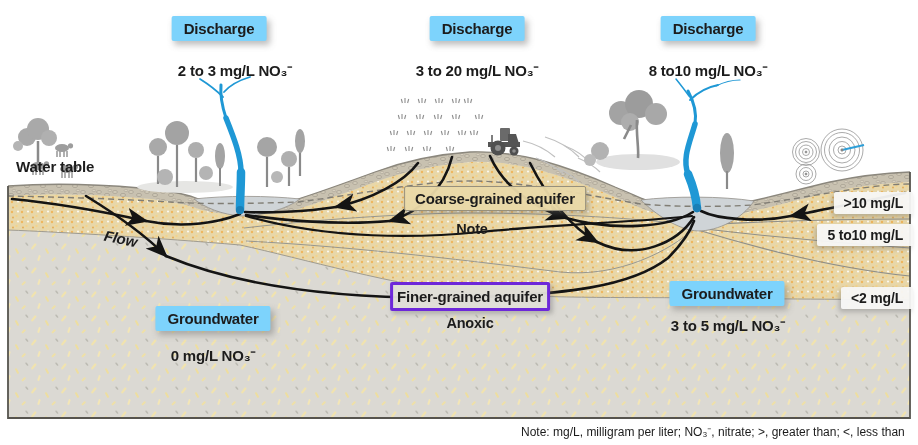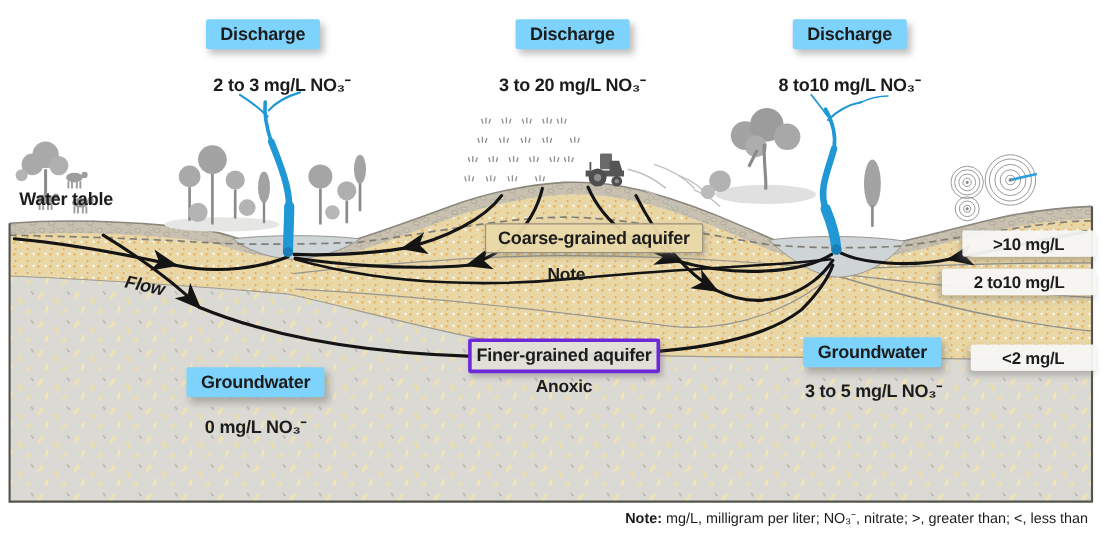--- a/index.html
+++ b/index.html
@@ -10,27 +10,27 @@
          letter-spacing:-0.2px; white-space:nowrap; }
   .center { transform:translateX(-50%); }
   .box { position:absolute; background:#7dd3fc; padding:4px 12px; font-weight:700;
          font-size:15px; color:#1c1c1c; letter-spacing:-0.2px; border-radius:2px;
          box-shadow:3px 4px 6px rgba(110,110,110,.45); white-space:nowrap; }
   .box.tan  { background:rgba(233,217,168,.96); border:1px solid #97907c;
               box-shadow:2px 3px 4px rgba(100,100,100,.35); padding:3px 10px; }
   .box.gray { background:rgba(224,223,216,.97); border:3px solid #6d28d9;
               box-shadow:2px 3px 4px rgba(100,100,100,.35); padding:3px 4px; }
   .legend-box { position:absolute; right:5px; background:rgba(247,247,245,.95);
-                padding:3px 26px; font-weight:700; font-size:14px; color:#1c1c1c;
+                padding:3px 10px; font-weight:700; font-size:14px; color:#1c1c1c;
                 border-radius:2px; letter-spacing:-0.2px;
                 box-shadow:-2px 3px 5px rgba(110,110,110,.4); white-space:nowrap; }
   .flow-lbl { font-style:italic; transform:rotate(12deg); font-size:15px; }
   .note { position:absolute; left:521px; top:423px; font-size:12px; color:#1b1b1b;
           white-space:nowrap; }
-  .note b { font-weight:700; }
+  .note b { font-weight:400; }
 </style>
 </head>
 <body>
 
 <div class="stage">
 
 <svg width="918" height="445" viewBox="0 0 918 445">
   <defs>
     <marker id="ah" markerWidth="10" markerHeight="8" refX="7.6" refY="3.5" orient="auto">
       <path d="M0,0 L8.6,3.5 L0,7 L2.3,3.5 Z" fill="#141414"></path>
@@ -275,21 +275,21 @@
   <span>Groundwater</span>
 </div>
 <div class="lbl center" style="left:213px; top:345px;">0 mg/L NO₃⁻</div>
 
 <div class="box center" style="left:727px; top:281px;">
   <span>Groundwater</span>
 </div>
 <div class="lbl center" style="left:728px; top:315px;">3 to 5 mg/L NO₃⁻</div>
 
 <div class="legend-box" style="top:192px;">&gt;10 mg/L</div>
-<div class="legend-box" style="top:224px;">2 to10 mg/L</div>
+<div class="legend-box" style="top:224px;">5 to10 mg/L</div>
 <div class="legend-box" style="top:287px;">&lt;2 mg/L</div>
 
 <div class="note">
   <b>Note:</b>
   <span>mg/L, milligram per liter; NO₃⁻, nitrate; &gt;, greater than; &lt;, less than</span>
 </div>
 
 </div>
 
 </body></html>

